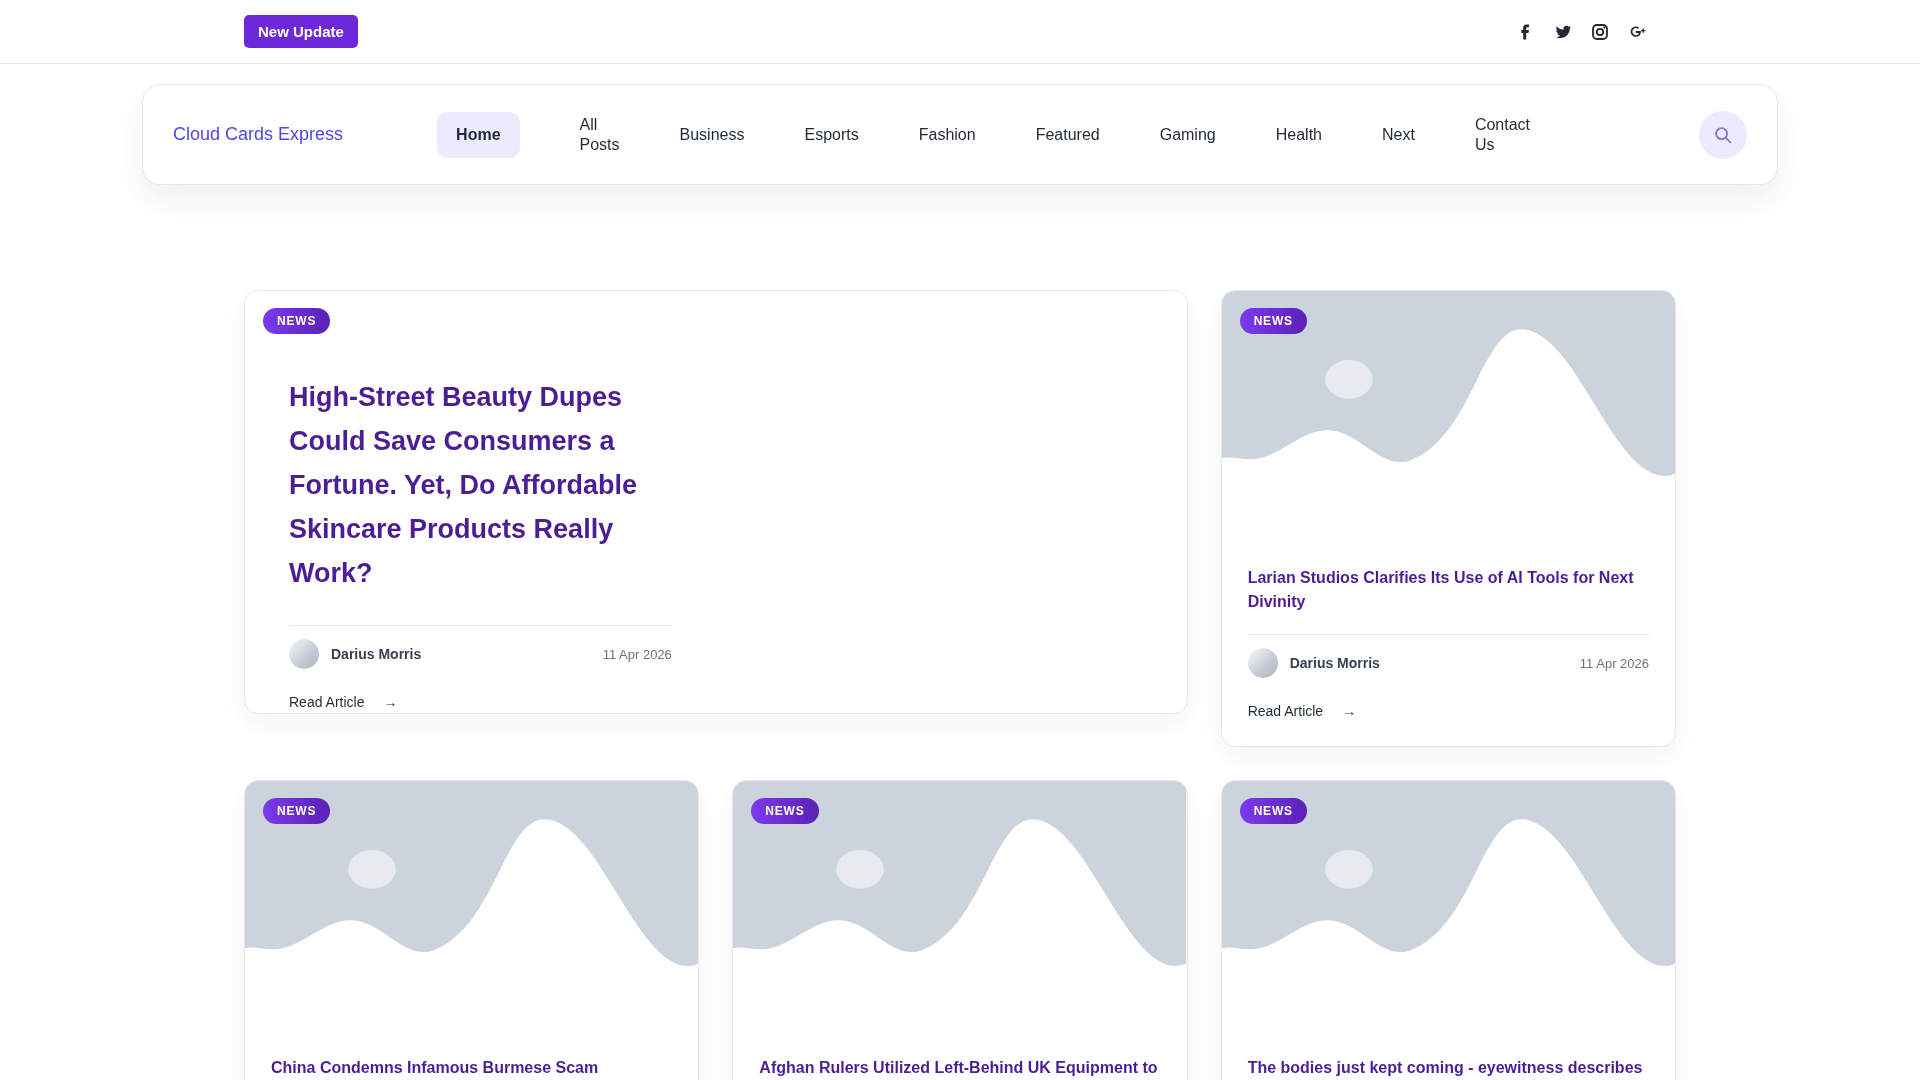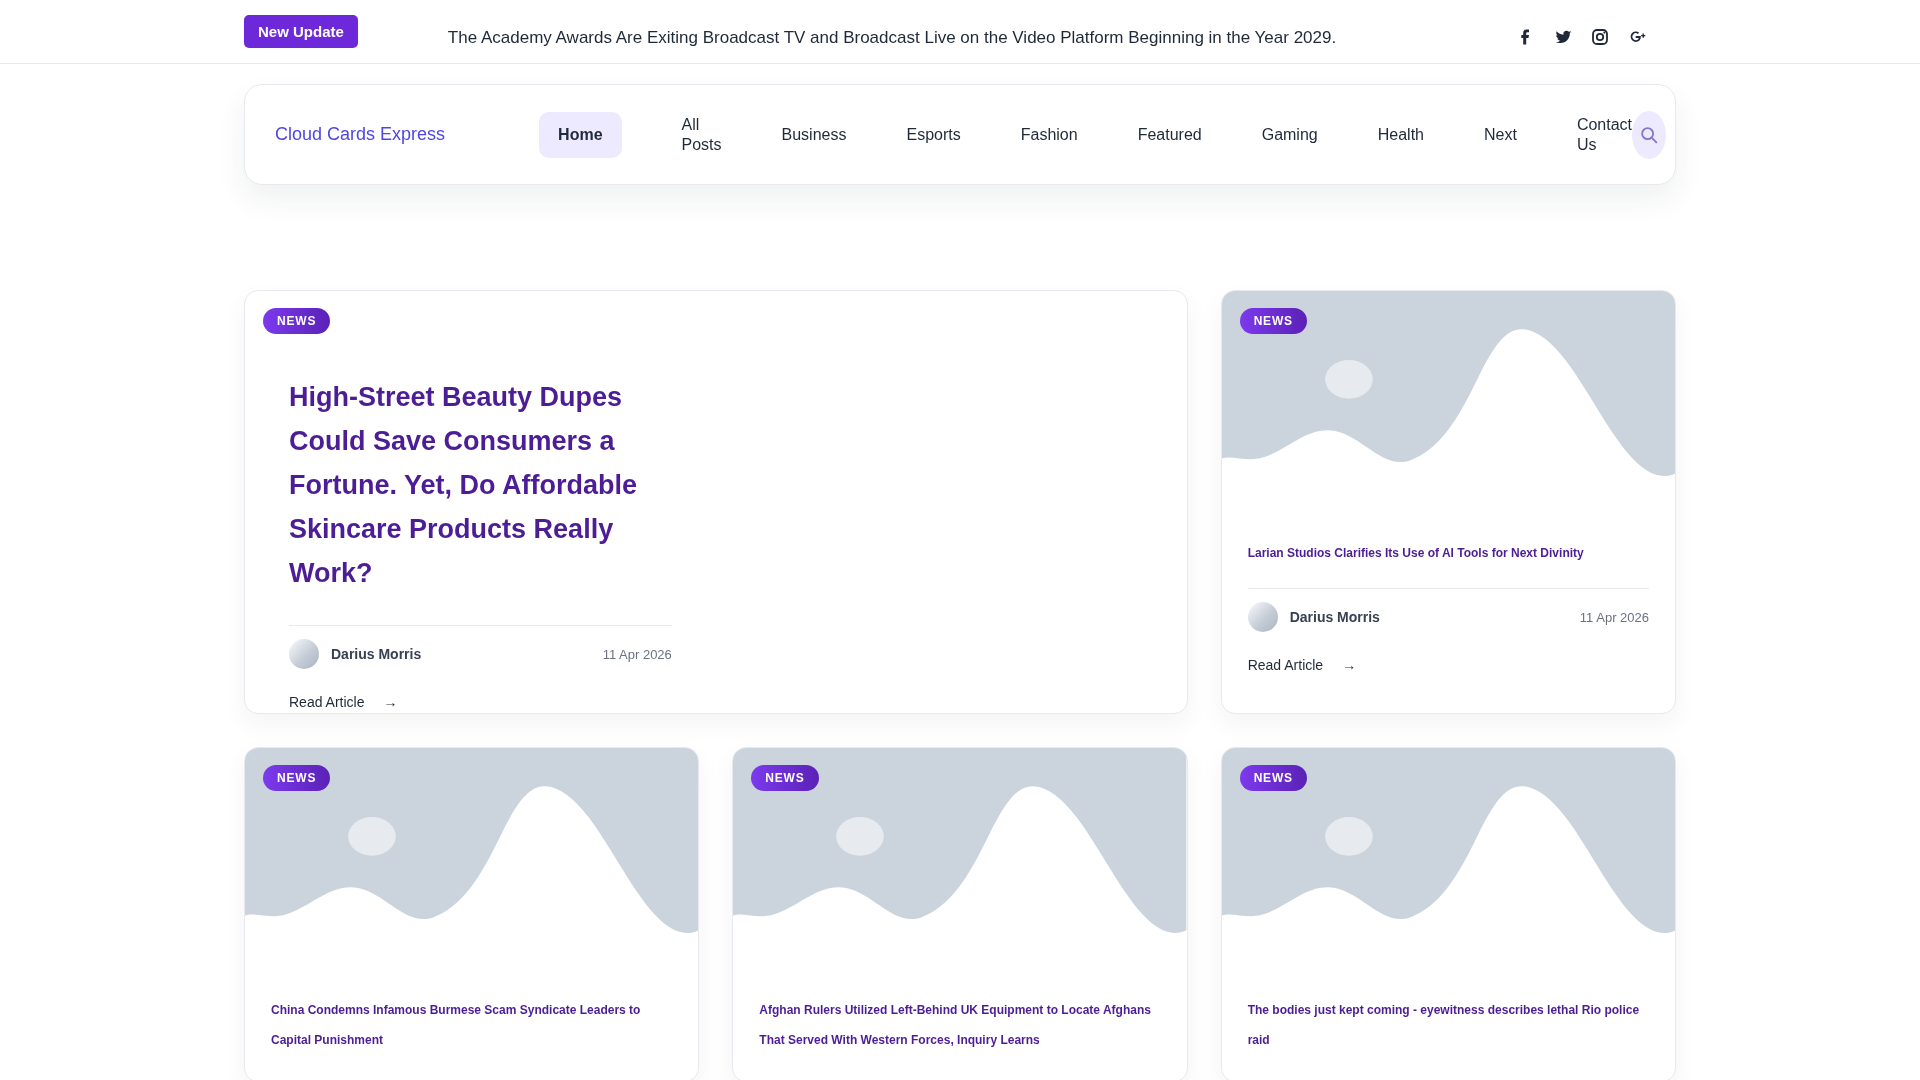--- a/index.html
+++ b/index.html
@@ -7,36 +7,36 @@
   body {
     width:1920px; height:1080px; overflow:hidden;
     background:#ffffff;
     font-family:"Liberation Sans", sans-serif;
     color:var(--text,#1f2937);
   }
   a { text-decoration:none; color:inherit; }
 
   
   .topbar { height:64px; border-bottom:1px solid var(--border,#e7e9ee); display:flex; align-items:center; }
-  .topbar-inner { width:1432px; margin:0 auto; display:flex; align-items:flex-end; }
+  .topbar-inner { width:1432px; margin:0 auto; display:flex; align-items:center; }
   .update-badge {
     background:var(--accent,#6d28d9); color:#fff;
     font-size:15px; font-weight:bold; padding:8px 14px; border-radius:5px; white-space:nowrap;
   }
   .announcement { margin:0 0 0 90px; font-size:17px; color:var(--text,#1f2937); }
   .socials { margin-left:auto; display:flex; align-items:center; gap:15px; padding-right:28px; }
   .social { width:22px; height:22px; display:flex; align-items:center; justify-content:center; cursor:pointer; }
   .social svg { width:20px; height:20px; }
   .social .fillpath { fill:var(--social,#1f2937); }
   .social .strokepath { fill:none; stroke:var(--social,#1f2937); stroke-width:1.8; }
 
   
   .navwrap { margin-top:20px; }
   .navcard {
-    width:1432px; height:101px; margin:0 auto; background:#fff;
+    width:1636px; height:101px; margin:0 auto; background:#fff;
     border:1px solid var(--border,#e7e9ee); border-radius:18px;
     box-shadow:0 14px 30px rgba(31,41,55,.07);
     display:flex; align-items:center; padding:0 30px;
   }
   .logo { font-size:18px; color:var(--logo,#4f46e5); white-space:nowrap; cursor:pointer; }
   .navlinks { display:flex; align-items:center; gap:60px; margin-left:94px; }
   .nav-link { font-size:16px; color:var(--text,#1f2937); cursor:pointer; line-height:1.25; white-space:nowrap; }
   .nav-link.narrow { width:min-content; white-space:normal; }
   .nav-link.active { background:var(--accent-light,#ede9fe); padding:13px 19px; border-radius:10px; font-weight:bold; }
   .searchbtn {
@@ -60,39 +60,38 @@
   .ph-circle { fill:var(--placeholder-circle,#e7ebef); }
   .news-badge {
     position:absolute; top:17px; left:18px;
     background:linear-gradient(90deg,var(--badge-from,#7c3aed),var(--badge-to,#5b21b6));
     color:#fff; font-size:12px; font-weight:bold; letter-spacing:.8px;
     padding:6px 14px; border-radius:999px; cursor:pointer;
   }
   .hero-body { width:50%; padding:84px 44px 0; }
   .title { color:var(--headline,#4c1d95); font-weight:bold; margin:0; cursor:pointer; }
   .hero-title { font-size:27px; line-height:44px; }
-  .card-title { font-size:12px; line-height:30px; }
+  .card-title { font-size:16px; line-height:24px;margin-top:28px; }
   .divider { border-top:1px solid var(--border,#e7e9ee); height:0; }
   .hero-body .divider { margin-top:30px; }
   .author-row { display:flex; align-items:center; padding:13px 0; }
   .avatar { width:30px; height:30px; border-radius:50%; flex:none;
     background:linear-gradient(135deg,#eceff3 15%,#c6cdd7 55%,#aab3c0 100%); }
   .author { margin-left:12px; font-size:14px; font-weight:bold; color:#374151; }
   .date { margin-left:auto; font-size:13px; color:var(--muted,#6b7280); }
   .read { display:inline-flex; align-items:center; gap:19px; font-size:14px; color:var(--text,#1f2937); margin-top:12px; cursor:pointer; }
   .card-body { padding:26px; }
   .card-body .divider { margin-top:20px; }
 </style>
 </head>
 <body>
 
 <header class="topbar">
   <div class="topbar-inner">
     <span class="update-badge">New Update</span>
-    <p class="announcement">The Academy Awards Are Exiting Broadcast TV and Broadcast Live on the Video Platform Beginning in the Year 2029.</p>
     <div class="socials">
       <a class="social">
         <svg viewBox="0 0 20 20">
             <path class="fillpath" d="M13 2.5h-2.4A3.4 3.4 0 0 0 7.2 5.9V8H5.3v2.9h1.9v6.6h3v-6.6h2.2l.6-2.9h-2.8V6.1c0-.5.4-.9.9-.9H13z"></path>
           </svg>
       </a>
       <a class="social">
         <svg viewBox="0 0 20 20">
             <path class="fillpath" d="M18.5 5.3c-.6.3-1.2.4-1.9.5.7-.4 1.2-1 1.4-1.8-.6.4-1.3.6-2.1.8a3.2 3.2 0 0 0-5.5 2.9A9.2 9.2 0 0 1 3.7 4.3c-.3.5-.4 1-.4 1.6 0 1.1.6 2.1 1.4 2.7-.5 0-1-.2-1.5-.4v.1c0 1.6 1.1 2.9 2.6 3.2-.3.1-.6.1-.9.1-.2 0-.4 0-.6-.1.4 1.3 1.6 2.2 3 2.3a6.5 6.5 0 0 1-4.8 1.3A9.2 9.2 0 0 0 7.5 16c6 0 9.3-5 9.3-9.3v-.4c.6-.4 1.2-1 1.7-1.5z"></path>
           </svg>

